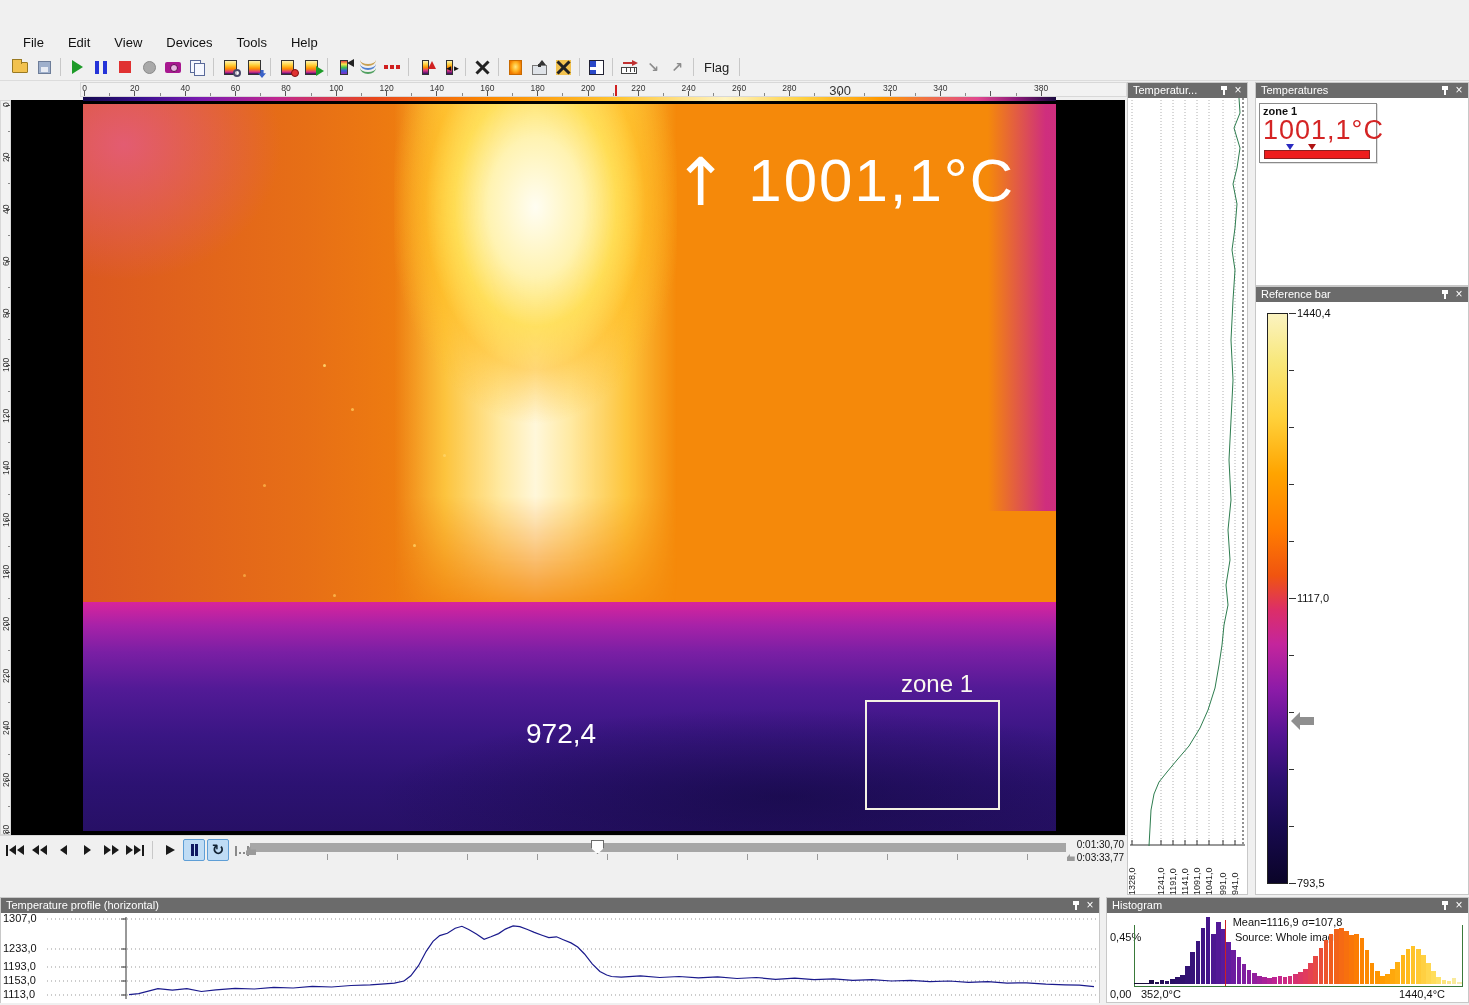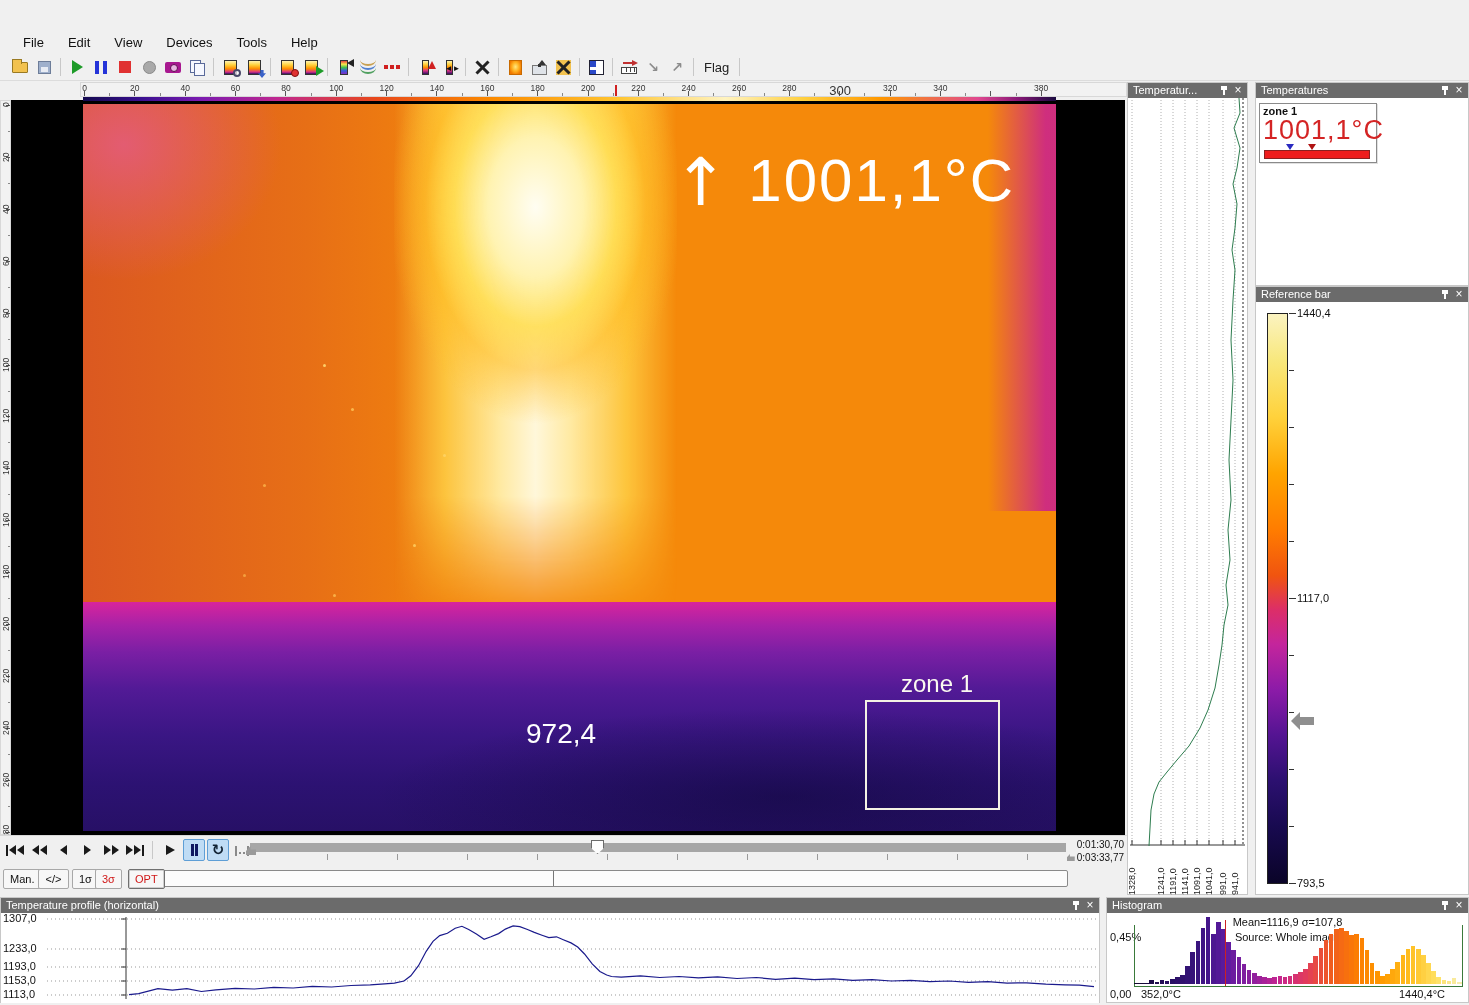--- a/index.html
+++ b/index.html
@@ -483,28 +483,20 @@
         <div class="track-tick" style="left: 887px;"></div>
         <div class="track-tick" style="left: 957px;"></div>
         <div class="track-tick" style="left: 1027px;"></div>
       </div>
     <div class="times">
       <div>0:01:30,70</div>
       <div><span class="time-flag"></span><span>0:03:33,77</span></div>
     </div>
   </div>
 
-  <div class="abs modebar" id="modebar">
-    <div class="mode-progress"></div>
-  <div class="mbtn plain" style="left: 3px; min-width: 31px;">Man.</div>
-      <div class="mbtn plain" style="left: 38px; min-width: 31px;">&lt;/&gt;</div>
-      <div class="mbtn plain" style="left: 72px; min-width: 20px;">1σ</div>
-      <div class="mbtn red" style="left: 95px; min-width: 20px;">3σ</div>
-      <div class="mbtn red pressed" style="left: 128px; min-width: 30px;">OPT</div>
-    </div>
 
   <div class="abs panel p-temptime">
     <div class="phdr">
       <span>Temperatur...</span>
         <span class="sp"></span>
       <span class="pin"></span>
       <span class="xclose">×</span>
     </div>
     <svg id="ttSvg" width="119" height="748" style="top:15px;">
         <line x1="4" x2="4" y1="2" y2="746" stroke="#b0b0b0" stroke-dasharray="1 2"></line>

